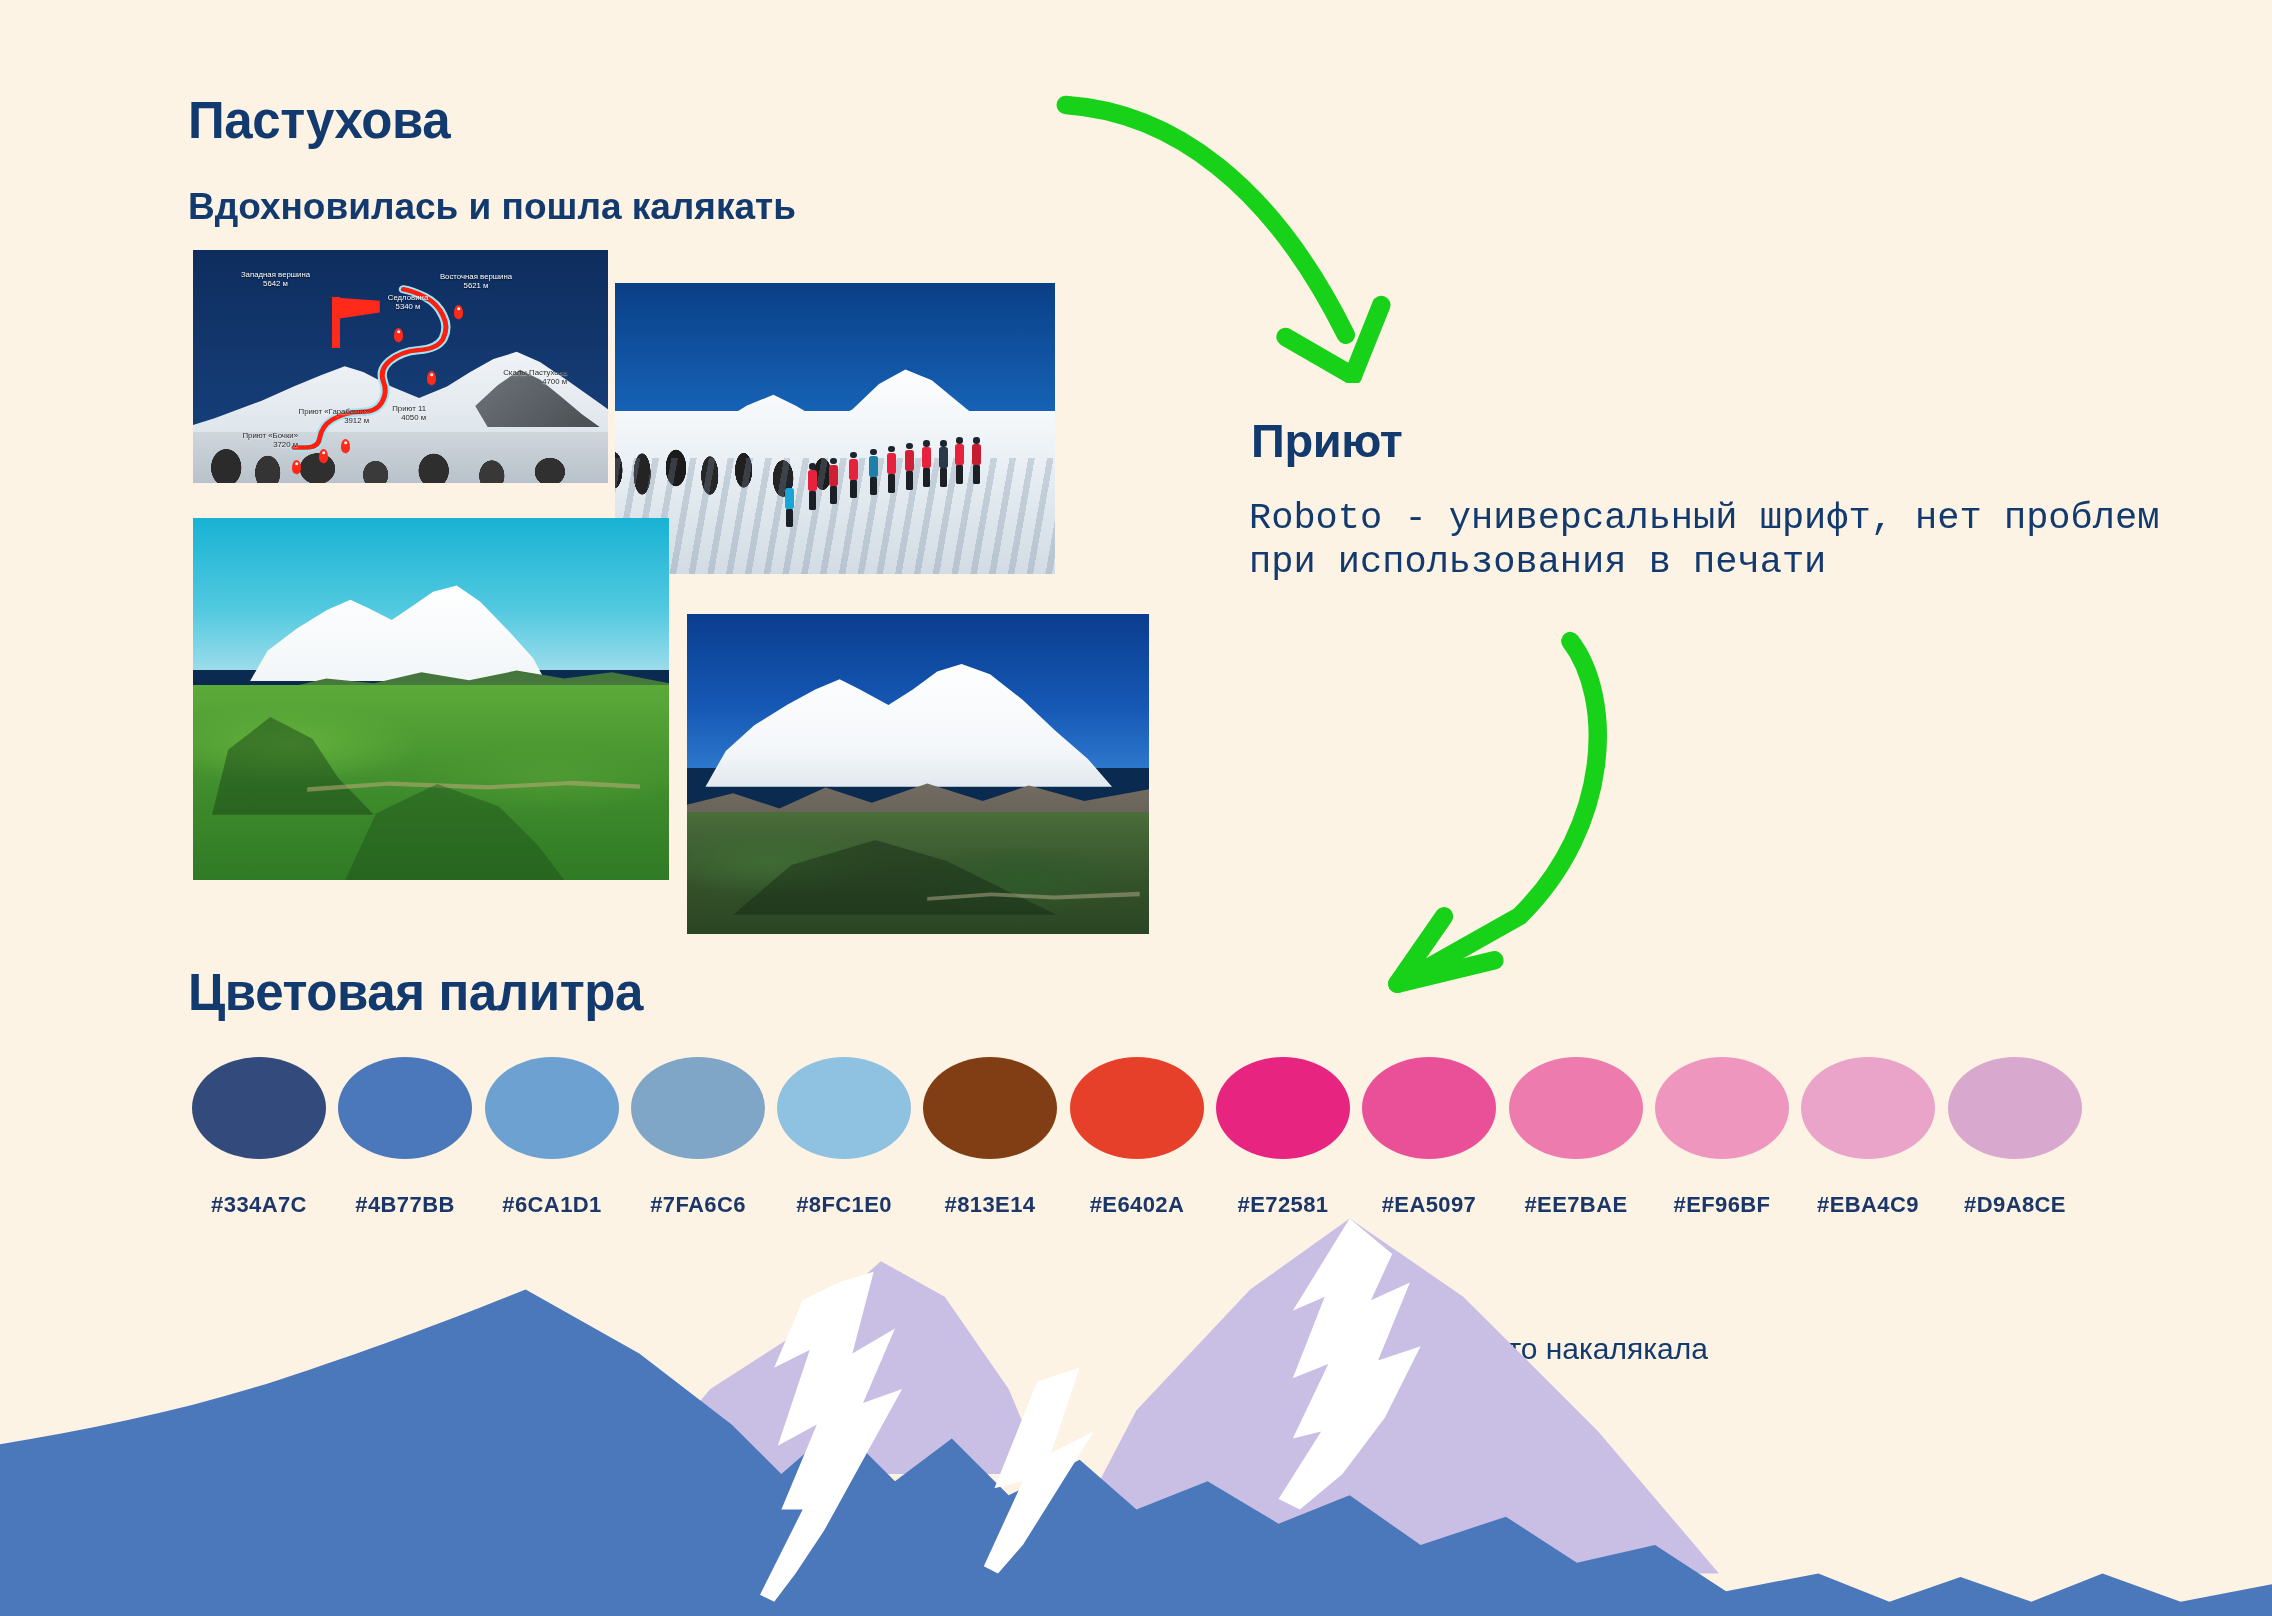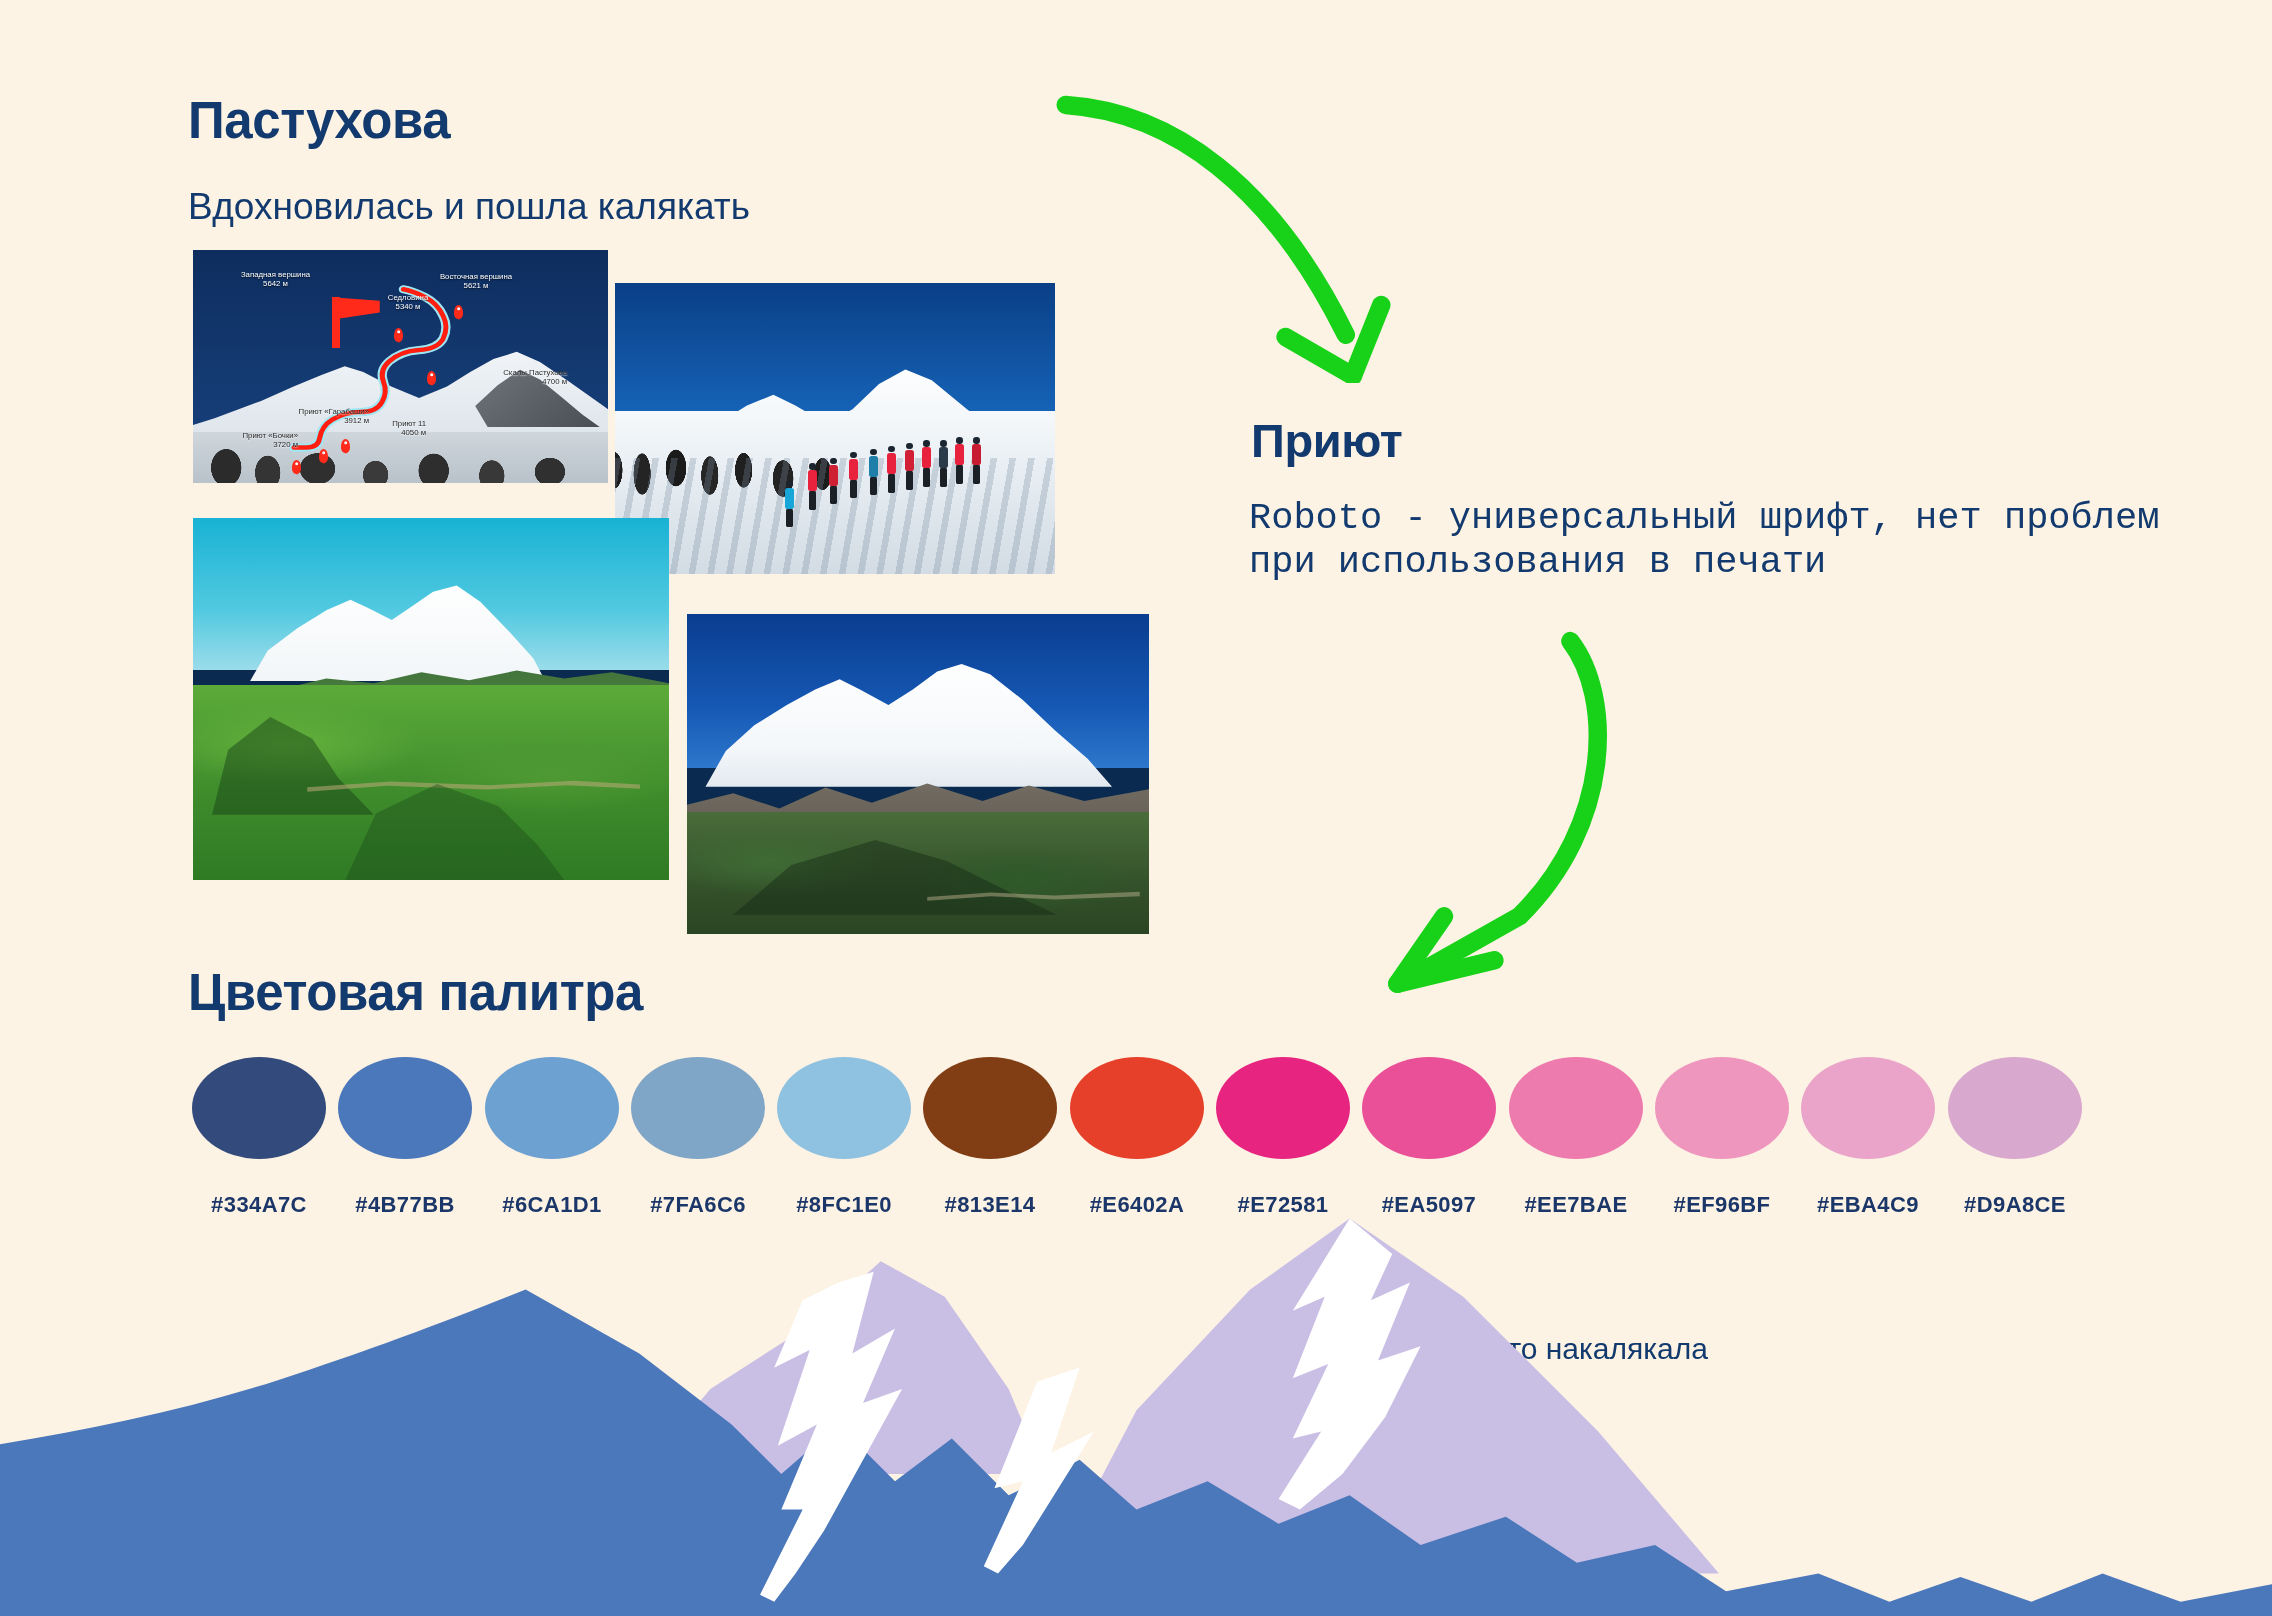--- a/index.html
+++ b/index.html
@@ -19,21 +19,21 @@
     font-weight:bold;
     letter-spacing:-0.4px;
     white-space:nowrap;
   }
   .sub{
     position:absolute;
     color:#123A6E;
     white-space:nowrap;
   }
   #refs-title{left:188px;top:91px;font-size:51px;}
-  #refs-sub{left:188px;top:186px;font-size:37px;}
+  #refs-sub{left:188px;top:186px;font-size:37px;font-weight:bold;}
   #font-title{left:1251px;top:413px;font-size:47px;}
   #font-body{left:1249px;top:497px;font-size:37px;line-height:1.18;white-space:normal;width:916px;font-family:Liberation Mono, monospace;}
   #palette-title{left:188px;top:963px;font-size:51px;font-weight:bold;}
   #scribble-note{left:1435px;top:1332px;font-size:30px;}
 
   
   .photo{position:absolute;overflow:hidden;background:#0b2a50;}
 
   
   #photo-route{left:193px;top:250px;width:415px;height:233px;}
@@ -212,21 +212,21 @@
       <span>5621 м</span>
     </div>
     <div class="rlab" style="left:169px;top:44px;width:92px;">
       <span>Седловина</span><br>
       <span>5340 м</span>
     </div>
     <div class="rlab dark" style="left:253px;top:119px;width:121px;">
       <span>Скалы Пастухова</span><br>
       <span>4700 м</span>
     </div>
-    <div class="rlab dark" style="left:155px;top:170px;width:78px;">
+    <div class="rlab dark" style="left:155px;top:155px;width:78px;">
       <span>Приют 11</span><br>
       <span>4050 м</span>
     </div>
     <div class="rlab dark" style="left:91px;top:158px;width:85px;">
       <span>Приют «Гарабаши»</span><br>
       <span>3912 м</span>
     </div>
     <div class="rlab dark" style="left:27px;top:182px;width:78px;">
       <span>Приют «Бочки»</span><br>
       <span>3720 м</span>

